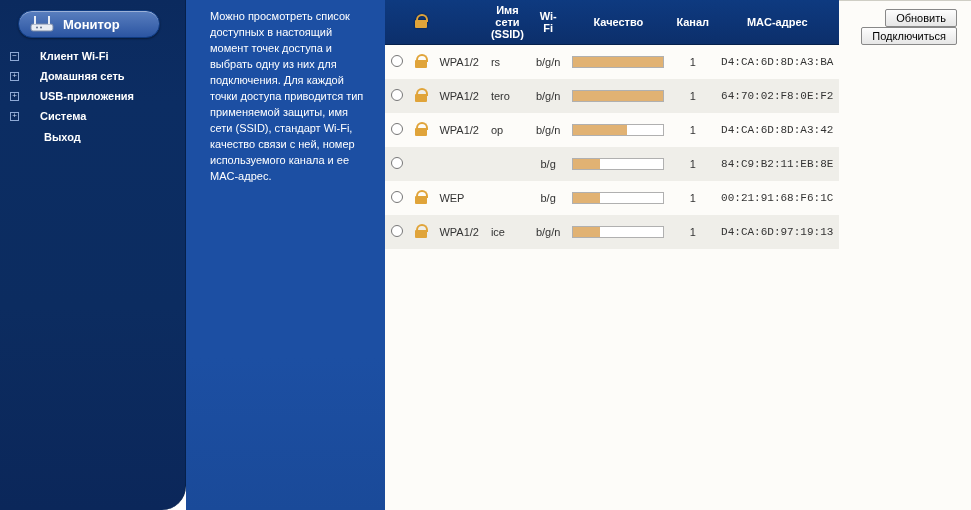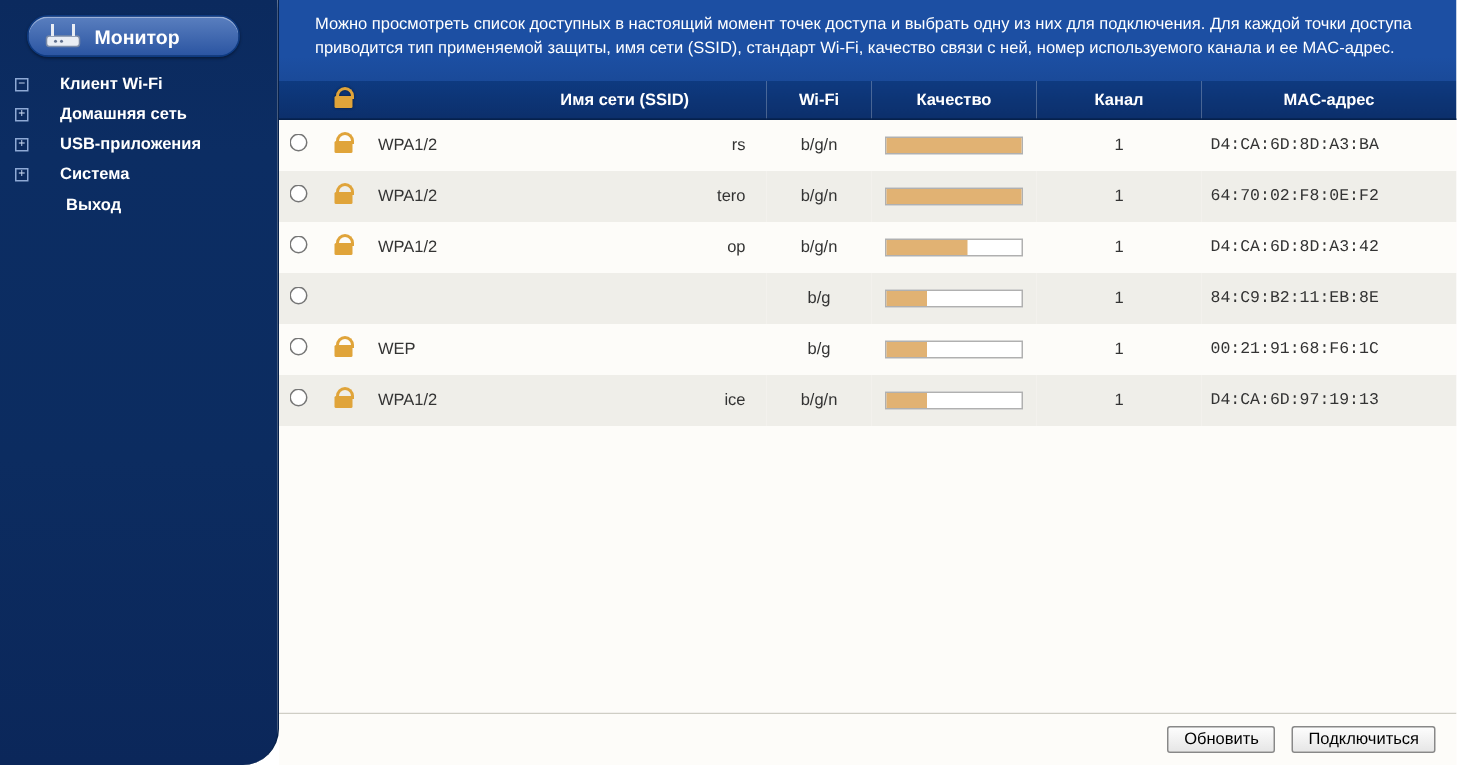--- a/index.html
+++ b/index.html
@@ -92,21 +92,21 @@
     margin-right: 4px;
   }
   .menu .label { color: #fff; margin-left: 16px; }
   .menu .label.bold { font-weight: bold; }
   .menu .label.selected { color: #d1a85f; font-weight: bold; }
   .menu .exit { padding: 2px 0 0 18px; font-weight: bold; }
 
   .main {
     flex: 1;
     display: flex;
-    flex-direction: column;
+    flex-direction: row;
     min-width: 0;
   }
   .desc {
     background: linear-gradient(180deg, #1c4fa3 0%, #1c4fa3 70%, #1a4a99 100%);
     color: #fff;
     padding: 8px 16px 14px 24px;
     font-size: 11px;
     line-height: 16px;
   }
   .table-wrap {
@@ -142,21 +142,21 @@
     padding: 3px 6px;
     height: 34px;
     border-bottom: 0;
     vertical-align: middle;
   }
   table.networks tbody tr.even td { background: #efeee9; }
   table.networks tbody tr.odd td { background: #fdfcf9; }
   .col-radio { text-align: center; }
   .col-lock { text-align: center; }
   .col-sec { text-align: left; color: #333; }
-  .col-ssid { text-align: right; padding-right: 14px !important; color:#333;}
+  .col-ssid { padding-right: 14px !important; color:#333;}
   .col-wifi { text-align: center; color:#333;}
   .col-qual { text-align: center; }
   .col-chan { text-align: center; color:#333;}
   .col-mac { text-align: left; font-family: "Courier New", monospace; letter-spacing: 0; color:#333;}
 
   .lock-ico {
     display: inline-block;
     width: 12px; height: 14px;
     position: relative;
   }

